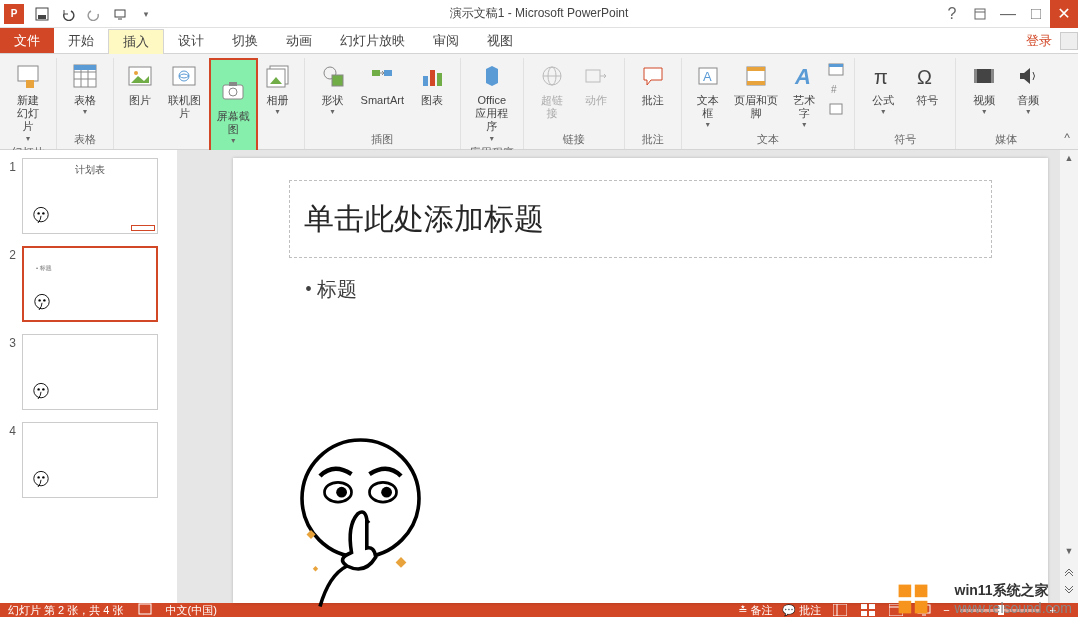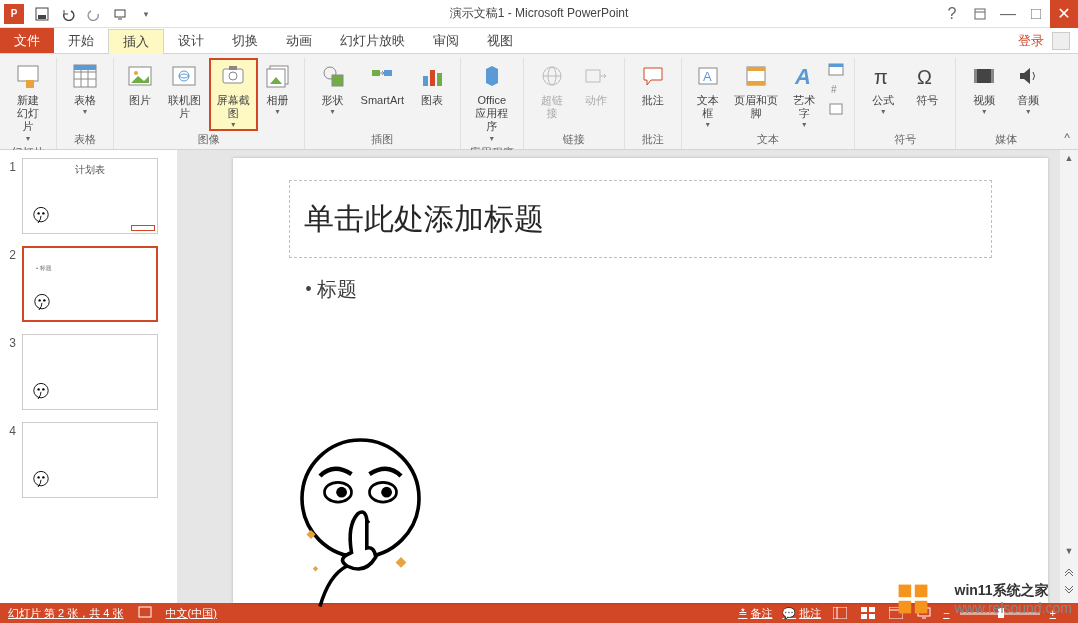--- a/index.html
+++ b/index.html
@@ -13,33 +13,33 @@
 .titlebar-center { position: absolute; left: 50%; transform: translateX(-50%); font-size: 12px; color: #444; }
 .titlebar-right { margin-left: auto; display: flex; align-items: center; height: 100%; }
 .win-btn { width: 28px; height: 28px; display: flex; align-items: center; justify-content: center; cursor: pointer; color: #666; }
 .win-btn.close { background: #d24726; color: #fff; }
 
 
 .tabs { height: 26px; background: #fff; display: flex; align-items: stretch; border-bottom: 1px solid #d4d4d4; }
 .tab { padding: 8px 14px; font-size: 13px; color: #444; display: flex; align-items: center; cursor: pointer; }
 .tab.file { background: #d24726; color: #fff; }
 .tab.active { background: #fef9c3; border: 1px solid #d4d4d4; border-bottom: none; position: relative; top: 1px; }
-.tabs-right { margin-left: auto; display: flex; align-items: center; padding-right: 8px; }
+.tabs-right { margin-left: auto; display: flex; align-items: center; padding-right: 0; }
 .login { color: #d24726; font-size: 13px; margin-right: 8px; cursor: pointer; }
 .avatar-box { width: 18px; height: 18px; background: #eee; border: 1px solid #ccc; }
 
 
 .ribbon { height: 96px; background: #f3f3f3; border-bottom: 1px solid #d4d4d4; display: flex; padding-top: 4px; }
 .group { display: flex; flex-direction: column; align-items: center; border-right: 1px solid #e1e1e1; padding: 0 6px; }
 .group-items { display: flex; flex: 1; align-items: flex-start; }
 .group-label { font-size: 11px; color: #666; padding-bottom: 2px; }
 .ritem { display: flex; flex-direction: column; align-items: center; justify-content: flex-start; padding: 2px 6px; cursor: pointer; min-width: 40px; }
 .ritem .icon { width: 32px; height: 32px; display: flex; align-items: center; justify-content: center; margin-bottom: 2px; }
 .ritem .lbl { font-size: 11px; color: #444; text-align: center; line-height: 1.2; white-space: pre-line; }
-.ritem.highlighted { background: #fef9c3; border: 2px solid #d24726; padding: 0 4px; }
+.ritem.highlighted { background: #86efac; border: 2px solid #d24726; padding: 16px 4px; }
 .ritem.disabled .lbl { color: #aaa; }
 .drop-arrow { font-size: 8px; color: #666; }
 .collapse-btn { margin-left: auto; align-self: flex-end; padding: 4px 8px; cursor: pointer; color: #666; font-size: 12px; }
 .small-btn { width: 20px; height: 18px; display: flex; align-items: center; justify-content: center; cursor: pointer; font-size: 11px; }
 
 
 .workspace { display: flex; height: 453px; background: #fff; }
 .slide-panel { width: 178px; background: #fff; overflow-y: auto; padding: 8px 4px; border-right: 1px solid #e6e6e6; }
 .slide-row { display: flex; margin-bottom: 12px; }
 .slide-num { width: 18px; font-size: 12px; color: #555; text-align: right; padding-right: 6px; padding-top: 2px; }
@@ -57,21 +57,21 @@
 .bullet-text { position: absolute; top: 118px; left: 72px; font-size: 20px; color: #404040; font-family: SimSun; }
 .bullet-text::before { content: "• "; }
 .face-img { position: absolute; bottom: -8px; left: 28px; width: 190px; height: 180px; }
 
 .vscroll { width: 18px; background: #f3f3f3; display: flex; flex-direction: column; align-items: center; }
 .vscroll-btn { width: 16px; height: 16px; display: flex; align-items: center; justify-content: center; cursor: pointer; font-size: 9px; color: #666; }
 .vscroll-track { flex: 1; }
 .vscroll-nav { padding: 4px 0; display: flex; flex-direction: column; gap: 4px; }
 
 
-.statusbar { height: 20px; background: #d24726; color: #fff; display: flex; align-items: center; font-size: 11px; padding: 0 8px; text-decoration: underline; }
+.statusbar { height: 14px; background: #d24726; color: #fff; display: flex; align-items: center; font-size: 11px; padding: 0 8px; }
 .statusbar > * { margin-right: 14px; }
 .statusbar-right { margin-left: auto; display: flex; align-items: center; gap: 10px; }
 .st-btn { cursor: pointer; display: flex; align-items: center; gap: 3px; }
 .view-btn { width: 18px; height: 14px; cursor: pointer; display: flex; align-items: center; justify-content: center; }
 .zoom-slider { width: 80px; height: 3px; background: rgba(255,255,255,0.5); position: relative; }
 .zoom-thumb { position: absolute; width: 6px; height: 10px; background: #fff; top: -4px; left: 38px; }
 
 
 .watermark { position: absolute; bottom: 6px; right: 6px; display: flex; align-items: center; gap: 24px; z-index: 100; }
 .wm-logo { width: 36px; height: 36px; }

